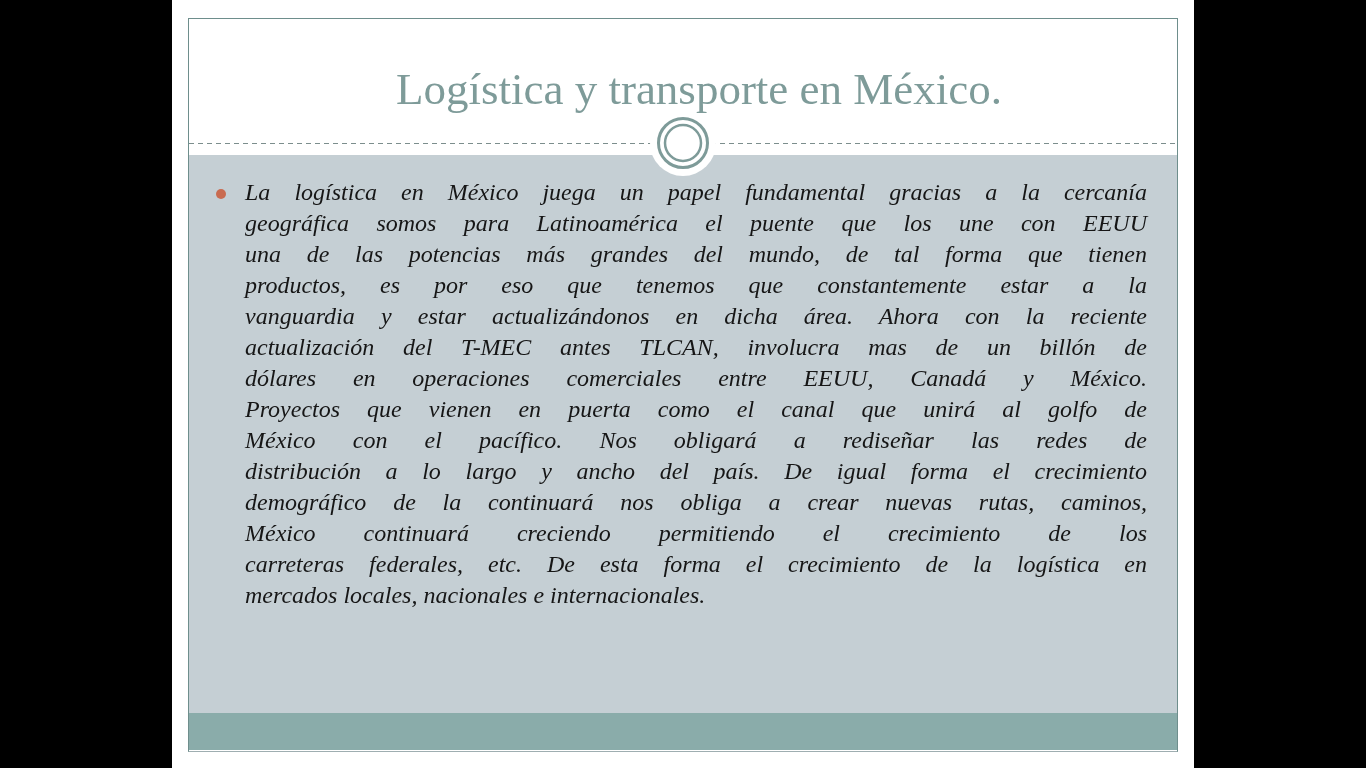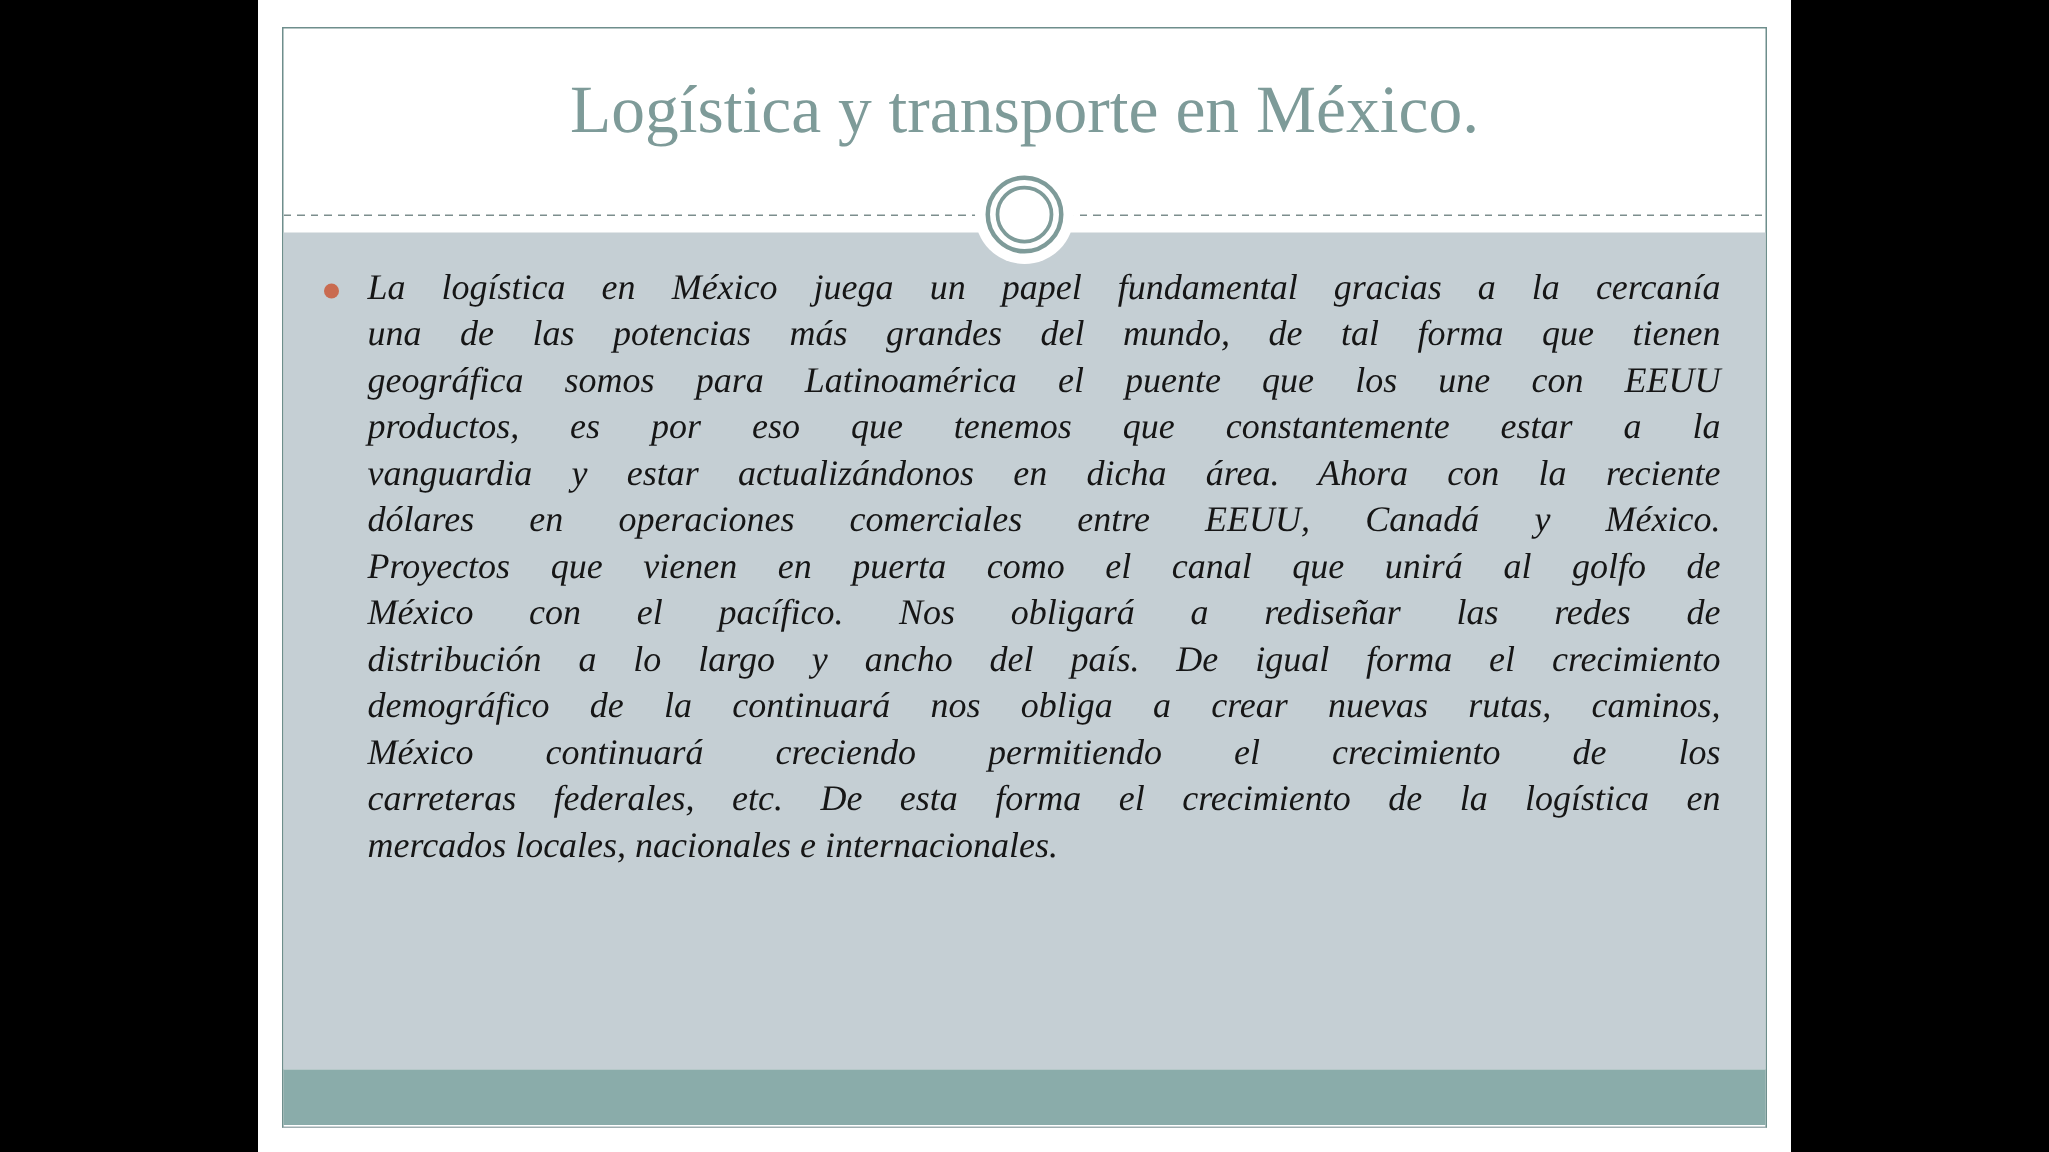--- a/index.html
+++ b/index.html
@@ -15,21 +15,21 @@
   }
   .frame{
     position:absolute;left:16px;top:18px;width:988px;height:732px;
     background:var(--slide_bg,#fff);
     border:1px solid var(--frame_border,#6E8E8C);
     border-bottom-color:var(--frame_border_bottom,#9FAEB1);
   }
   .title{
     position:absolute;left:0;top:26px;width:100%;
     text-align:center;
-    font-size:45px;line-height:1.25;font-weight:normal;margin:0;
+    font-size:45px;line-height:1.25;font-weight:normal;margin:16px;
     color:var(--title,#7E9B99);
     letter-spacing:0px;
   }
   .dashed-line{
     position:absolute;left:0;top:124px;width:100%;height:2px;
     background:repeating-linear-gradient(to right,
       var(--dash,#7C8E8D) 0 5px, transparent 5px 9px);
     background-size:100% 1px;background-repeat:no-repeat;background-position:0 0;
   }
   .body-panel{
@@ -82,24 +82,25 @@
       <svg class="ornament" viewBox="0 0 68 68" xmlns="http://www.w3.org/2000/svg">
         <circle cx="34" cy="34" r="33" fill="#FFFFFF"></circle>
         <circle cx="34" cy="34" r="24.5" fill="none" stroke="#7E9B99" stroke-width="3"></circle>
         <circle cx="34" cy="34" r="18" fill="none" stroke="#7E9B99" stroke-width="2.5"></circle>
       </svg>
 
       <div class="bullet-dot"></div>
 
       <div class="paragraph">
           <div class="line">La logística en México juega un papel fundamental gracias a la cercanía</div>
+          <div class="line">geográfica somos para Latinoamérica el puente que los une con EEUU</div>
           <div class="line">una de las potencias más grandes del mundo, de tal forma que tienen</div>
-          <div class="line">geográfica somos para Latinoamérica el puente que los une con EEUU</div>
           <div class="line">productos, es por eso que tenemos que constantemente estar a la</div>
           <div class="line">vanguardia y estar actualizándonos en dicha área. Ahora con la reciente</div>
+          <div class="line">actualización del T-MEC antes TLCAN, involucra  mas de un billón de</div>
           <div class="line">dólares en operaciones comerciales entre EEUU, Canadá y México.</div>
           <div class="line">Proyectos que vienen en puerta como el canal que unirá al golfo de</div>
           <div class="line">México con el pacífico. Nos obligará a rediseñar las redes de</div>
           <div class="line">distribución a lo largo y ancho del país. De igual forma el crecimiento</div>
           <div class="line">demográfico de la continuará nos obliga a crear nuevas rutas, caminos,</div>
           <div class="line">México continuará creciendo permitiendo el crecimiento de los</div>
           <div class="line">carreteras federales, etc. De esta forma  el crecimiento de la logística en</div>
           <div class="line last">mercados locales, nacionales e internacionales.</div>
         </div>
 

